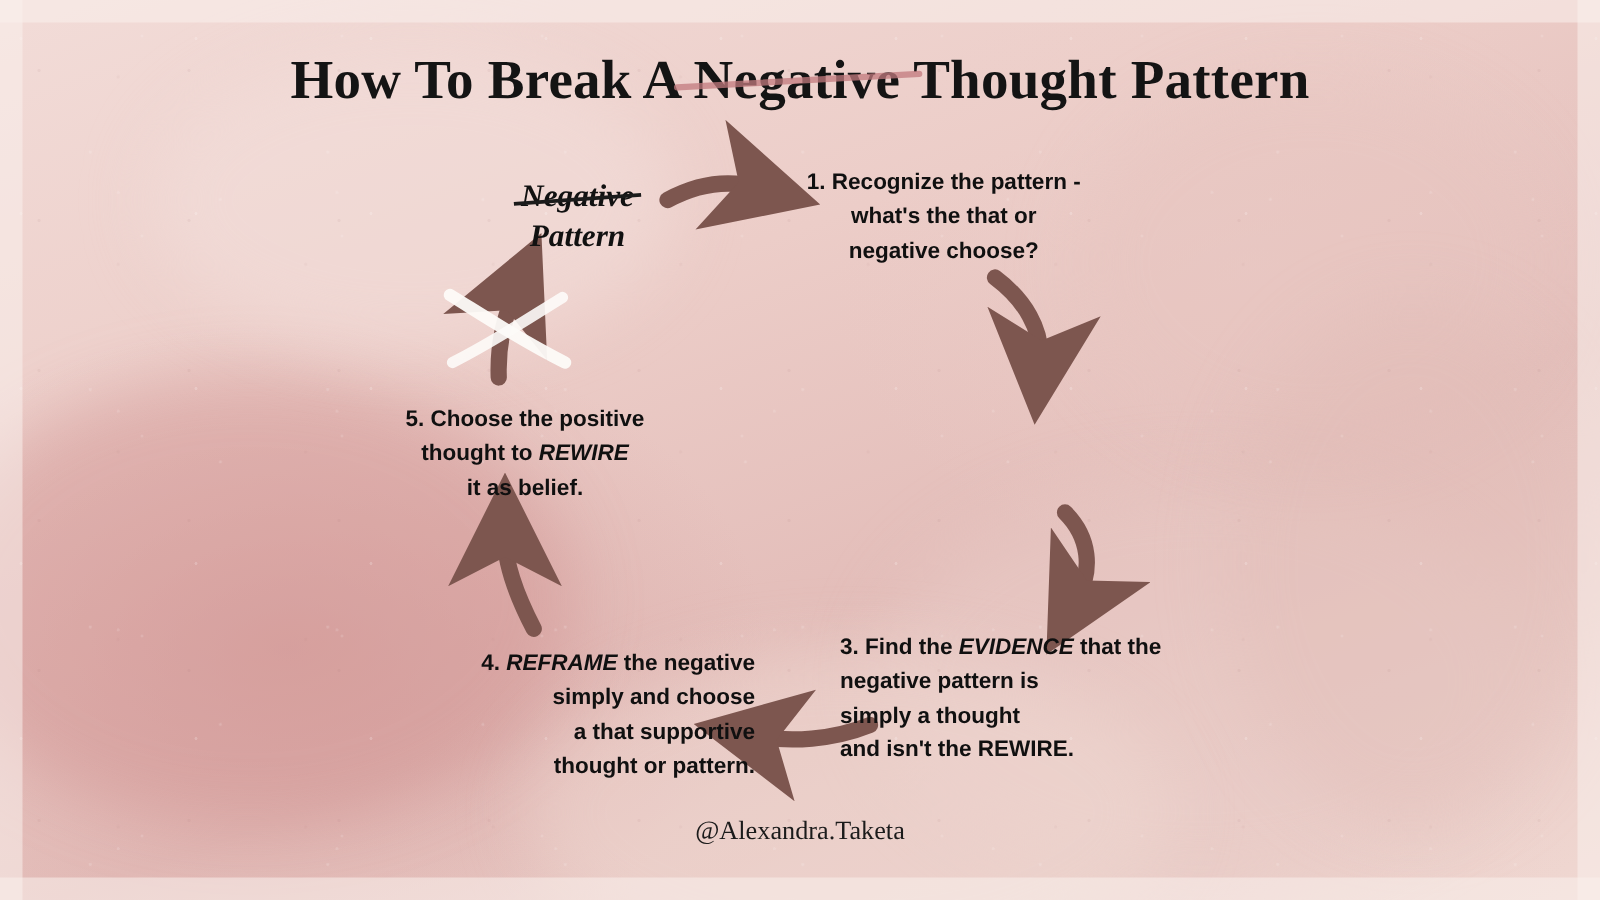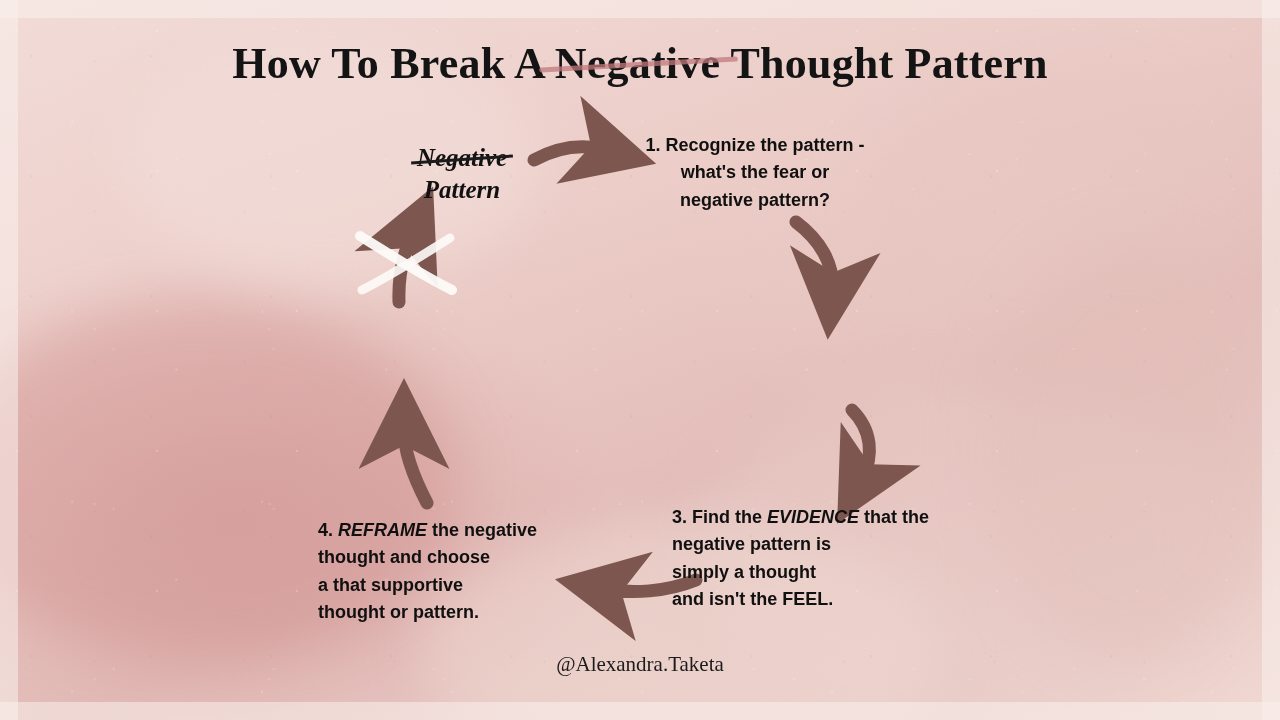--- a/index.html
+++ b/index.html
@@ -131,21 +131,21 @@
     z-index: 6;
   }
   .step em {
     font-style: italic;
     font-weight: bold;
   }
 
   .s1 { left: 620px; top: 132px; width: 270px; text-align: center; }
   .s2 { left: 690px; top: 321px; width: 292px; text-align: center; }
   .s3 { left: 672px; top: 504px; width: 300px; }
-  .s4 { left: 318px; top: 517px; width: 286px; text-align: left; }
+  .s4 { left: 318px; top: 517px; width: 286px; text-align: right; }
   .s5 { left: 300px; top: 322px; width: 240px; text-align: center; }
 
   .handle {
     position: absolute;
     font-family: "Liberation Serif", serif;
     font-size: 21px;
     color: #1b1b1b;
     left: 0; right: 0;
     top: 652px;
     text-align: center;
@@ -230,35 +230,40 @@
     <path d="M98,10 C72,26 42,46 10,62" stroke="#fdfbf8" stroke-width="9" fill="none" stroke-linecap="round" opacity="0.9"></path>
   </svg>
 
   <div class="center-label">
     <span class="line1">Negative</span><br>
     <span>Pattern</span>
   </div>
 
   <div class="step s1">
     <span>1. Recognize the pattern -</span><br>
-    <span>what's the fear or</span><br>
-    <span>negative pattern?</span>
+    <span>what's the that or</span><br>
+    <span>negative choose?</span>
   </div>
 
 
   <div class="step s3">
     <span>3. Find the </span><em>EVIDENCE</em><span> that the</span><br>
     <span>negative pattern is</span><br>
     <span>simply a thought</span><br>
-    <span>and isn't the FEEL.</span>
+    <span>and isn't the REWIRE.</span>
   </div>
 
   <div class="step s4">
     <span>4. </span><em>REFRAME</em><span> the negative</span><br>
-    <span>thought and choose</span><br>
+    <span>simply and choose</span><br>
     <span>a that supportive</span><br>
     <span>thought or pattern.</span>
   </div>
 
+  <div class="step s5">
+    <span>5. Choose the positive</span><br>
+    <span>thought to </span><em>REWIRE</em><br>
+    <span>it as belief.</span>
+  </div>
 
   <div class="handle">@Alexandra.Taketa</div>
 
 </div>
 
 </body></html>

